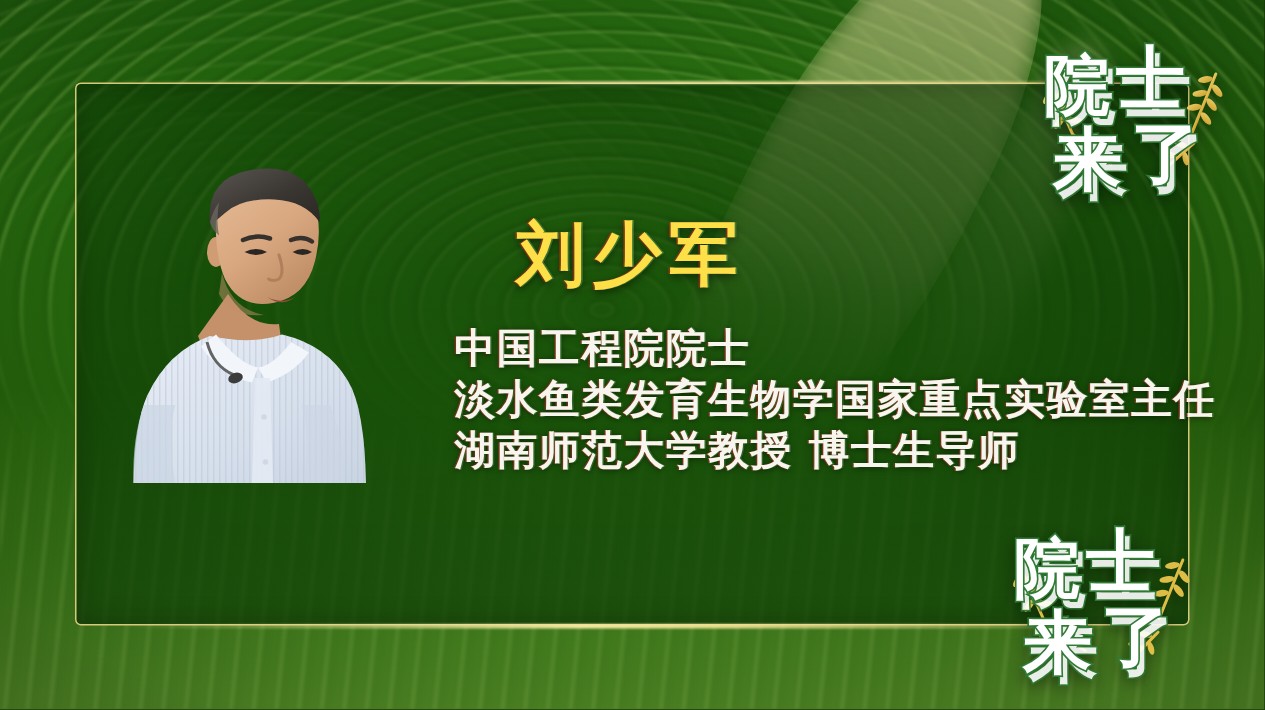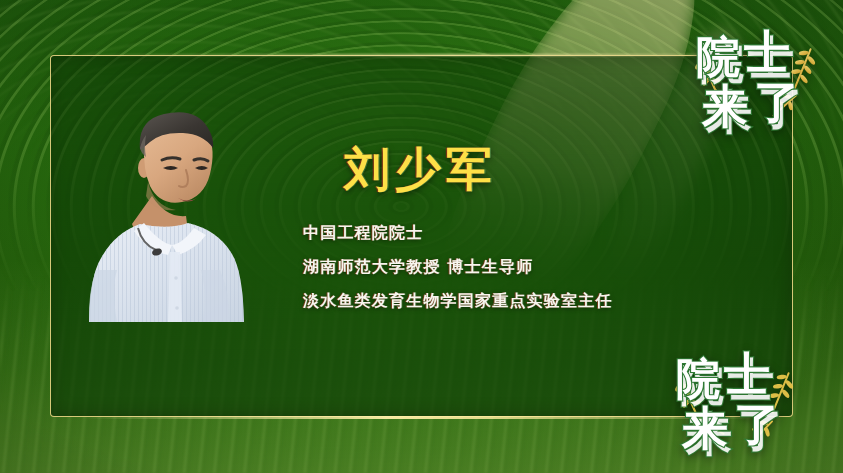--- a/index.html
+++ b/index.html
@@ -193,21 +193,21 @@
       0 2px 6px rgba(0,0,0,0.55);
     white-space: nowrap;
   }
   .subtitle {
     position: absolute;
     left: 303px;
     top: 216px;
     white-space: nowrap;
   }
   .sub-line {
-    font-size: 16px;
+    font-size: 27px;
     font-weight: 600;
     line-height: 34px;
     letter-spacing: 1.2px;
     color: #f7f5ee;
     text-shadow:
       -1px 0 0 rgba(195,45,35,0.50),
       1px 0 0 rgba(120,190,110,0.30),
       0 1px 4px rgba(0,0,0,0.55);
   }
 
@@ -311,22 +311,22 @@
 
         <path d="M70 72 q6 24 28 28 q-22 2 -30 -14 z" fill="#c18f69" opacity="0.5"></path>
       </g>
     </svg>
   </div>
 
   <div class="name">刘少军</div>
 
   <div class="subtitle">
     <div class="sub-line">中国工程院院士</div>
+    <div class="sub-line">淡水鱼类发育生物学国家重点实验室主任</div>
     <div class="sub-line">湖南师范大学教授  博士生导师</div>
-    <div class="sub-line">淡水鱼类发育生物学国家重点实验室主任</div>
   </div>
 
   <div class="logo top">
     <svg viewBox="0 0 150 112" xmlns="http://www.w3.org/2000/svg" role="img">
       <defs>
         <linearGradient id="wheatG" x1="0" y1="0" x2="1" y2="1">
           <stop offset="0%" stop-color="#f5d873"></stop>
           <stop offset="100%" stop-color="#d8a22c"></stop>
         </linearGradient>
         <linearGradient id="extrudeG" x1="0" y1="0" x2="0" y2="1">

